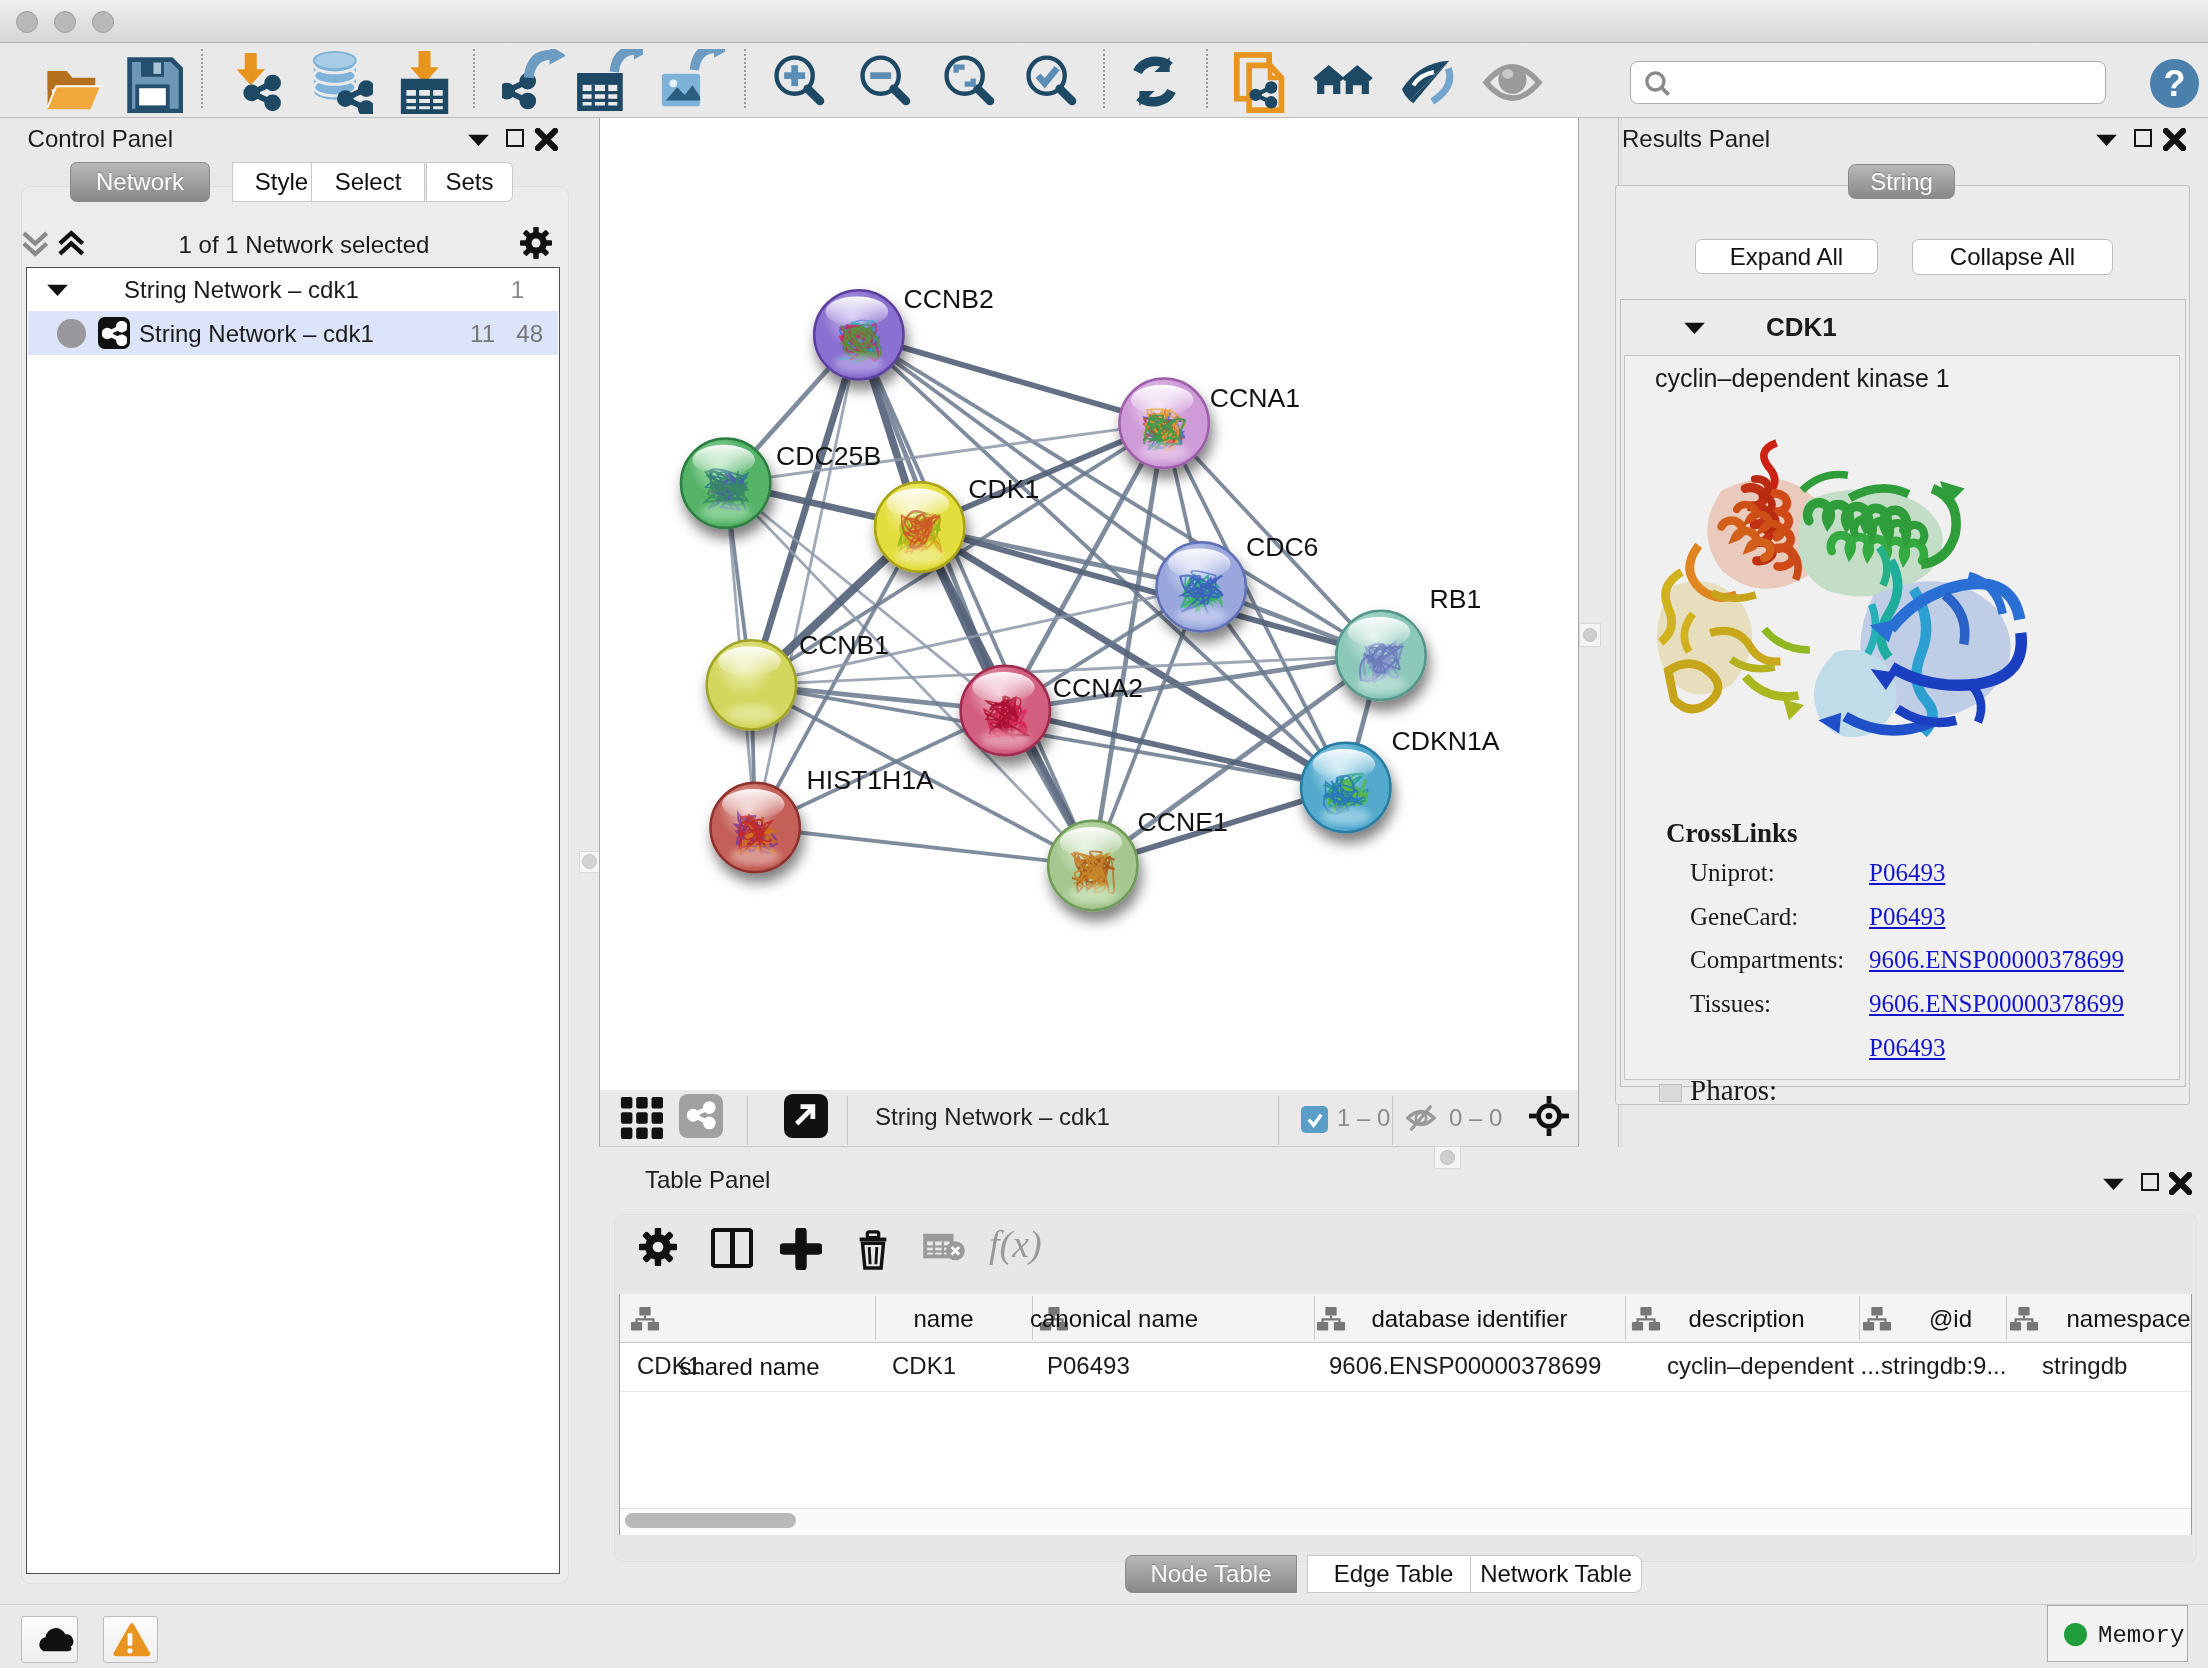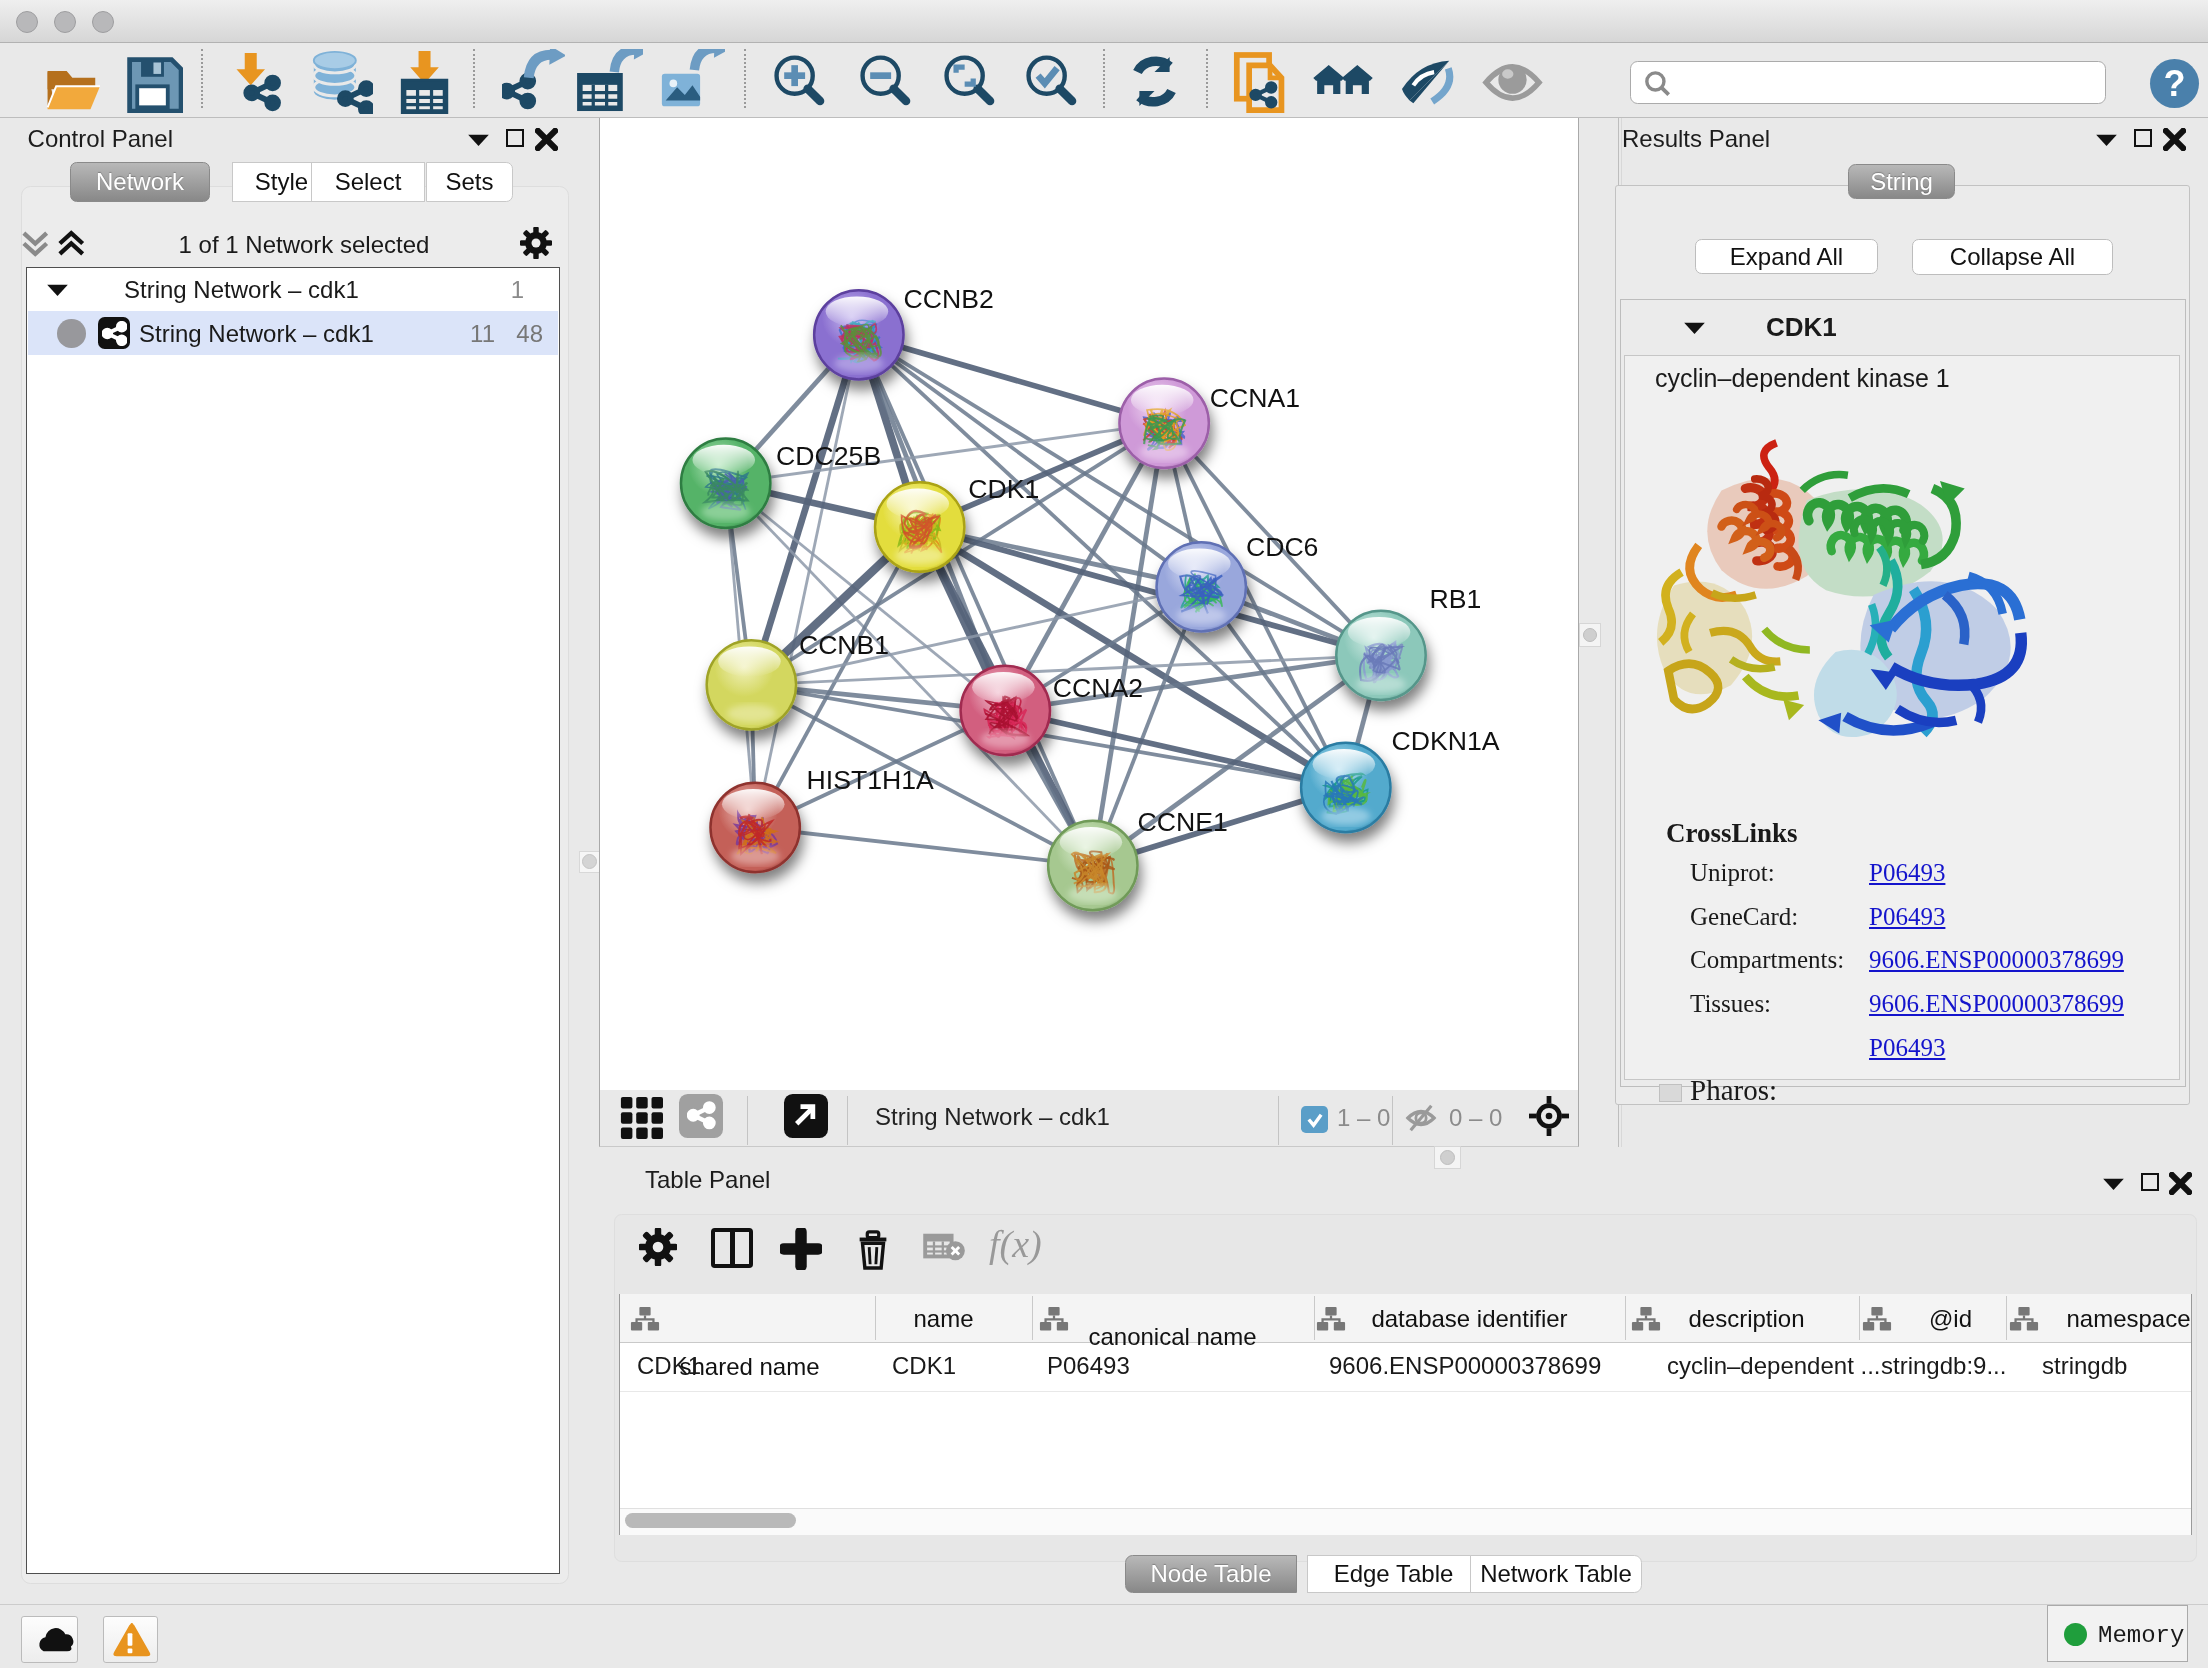--- a/index.html
+++ b/index.html
@@ -809,21 +809,21 @@
 <svg class="abs" style="left:1039px;top:1305px" width="30" height="28.5" viewBox="0 0 32 30">
       <g fill="#777">
         <rect x="10" y="2" width="12" height="9" rx="1"></rect>
         <rect x="1" y="18" width="12" height="9" rx="1"></rect>
         <rect x="19" y="18" width="12" height="9" rx="1"></rect>
       </g>
       <g stroke="#777" stroke-width="2.4" fill="none">
         <path d="M16 11 v4 M7 18 v-3 h18 v3"></path>
       </g>
     </svg>
-<div class="abs" style="left:1030px;top:1305px;width:285px;text-align:center;font-size:24px;color:#111;margin-top:18px;">canonical name</div>
+<div class="abs" style="left:1030px;top:1305px;width:285px;text-align:left;font-size:24px;color:#111;">canonical name</div>
 <div class="abs" style="left:1625px;top:1296px;width:1px;height:44px;background:#c9c9c9;"></div>
 <svg class="abs" style="left:1316px;top:1305px" width="30" height="28.5" viewBox="0 0 32 30">
       <g fill="#777">
         <rect x="10" y="2" width="12" height="9" rx="1"></rect>
         <rect x="1" y="18" width="12" height="9" rx="1"></rect>
         <rect x="19" y="18" width="12" height="9" rx="1"></rect>
       </g>
       <g stroke="#777" stroke-width="2.4" fill="none">
         <path d="M16 11 v4 M7 18 v-3 h18 v3"></path>
       </g>

